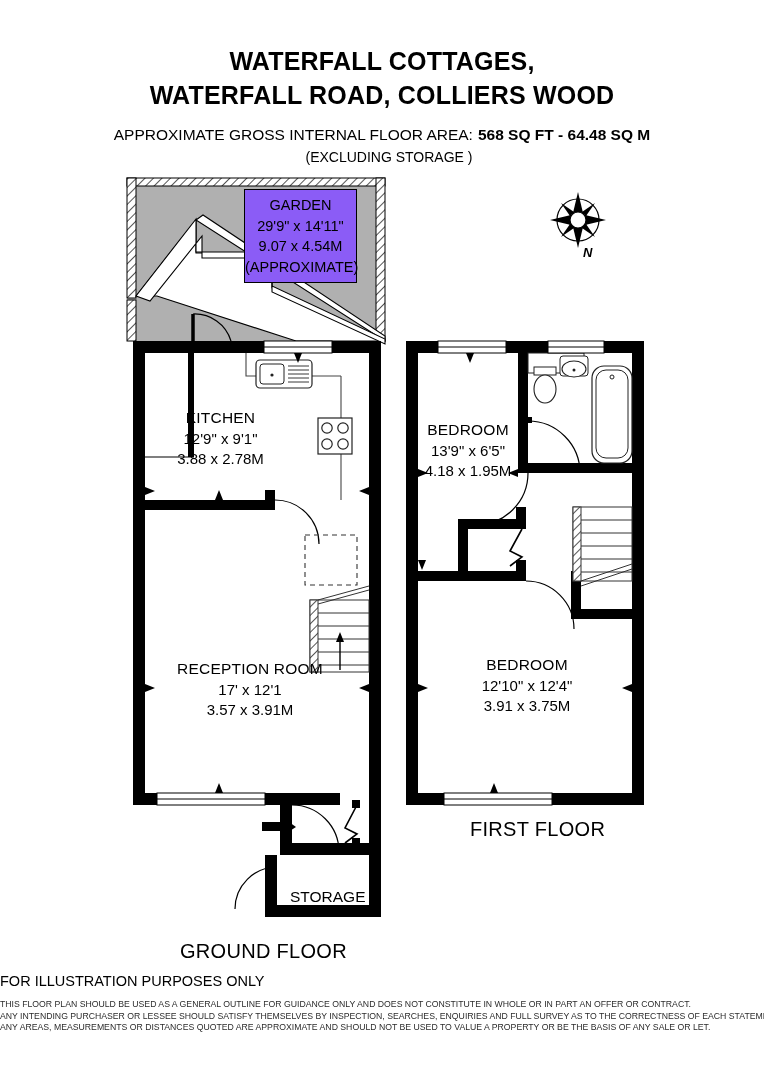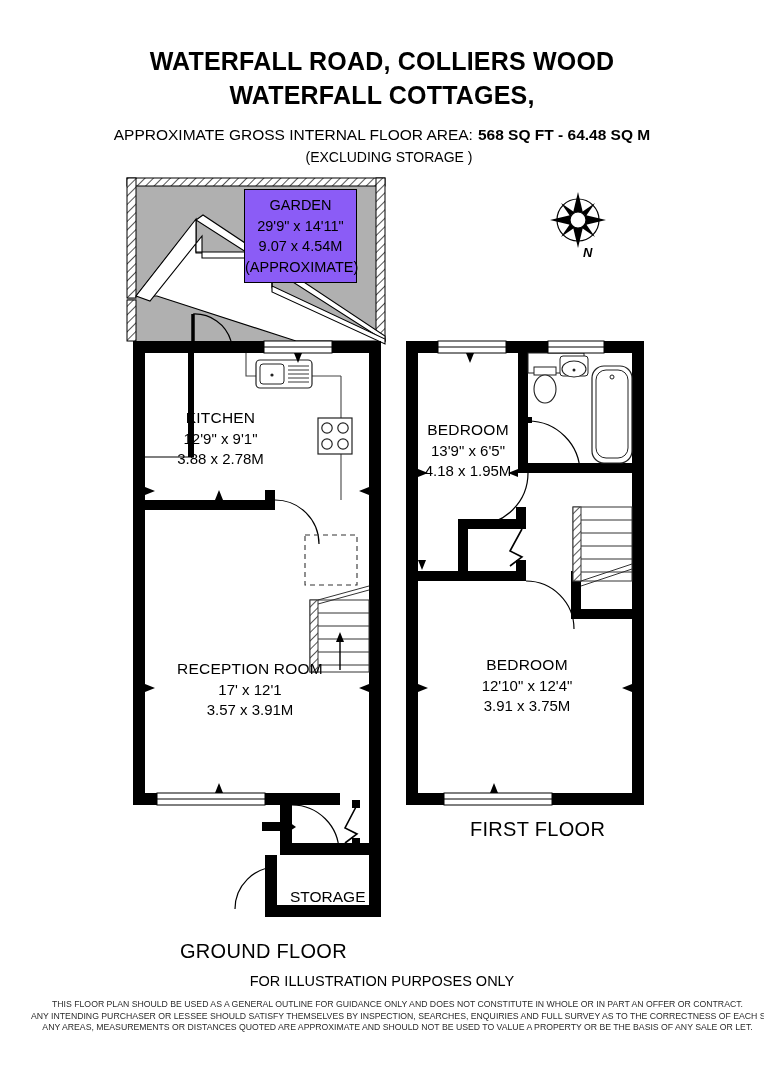--- a/index.html
+++ b/index.html
@@ -98,43 +98,41 @@
     font-weight: bold;
     font-style: italic;
   }
 
   
   .footer {
     position: absolute;
     left: 0;
     top: 972px;
     width: 764px;
-    text-align: center;
   }
   .footer-title {
     font-size: 14.5px;
     line-height: 19px;
   }
   .footer-small {
     margin-top: 8px;
     font-size: 8.7px;
     line-height: 11.5px;
     color: #2b2b2b;
-    padding-left: 31px;
   }
   .footer-small div { white-space: nowrap; }
 </style>
 </head>
 <body>
 
 <div id="page">
 
   <div class="header">
+    <div class="title-line">WATERFALL COTTAGES,</div>
     <div class="title-line">WATERFALL ROAD, COLLIERS WOOD</div>
-    <div class="title-line">WATERFALL COTTAGES,</div>
     <div class="area-line">
       <span class="area-label">APPROXIMATE GROSS INTERNAL FLOOR AREA:</span><span class="area-value">568 SQ FT  -  64.48 SQ M</span>
     </div>
     <div class="excl-line">(EXCLUDING STORAGE )</div>
   </div>
 
   <svg id="plan-svg" viewBox="0 0 764 1080">
     <defs>
       <pattern id="hatch" width="6" height="6" patternTransform="rotate(45)" patternUnits="userSpaceOnUse">
         <rect width="6" height="6" fill="#ffffff"></rect>

